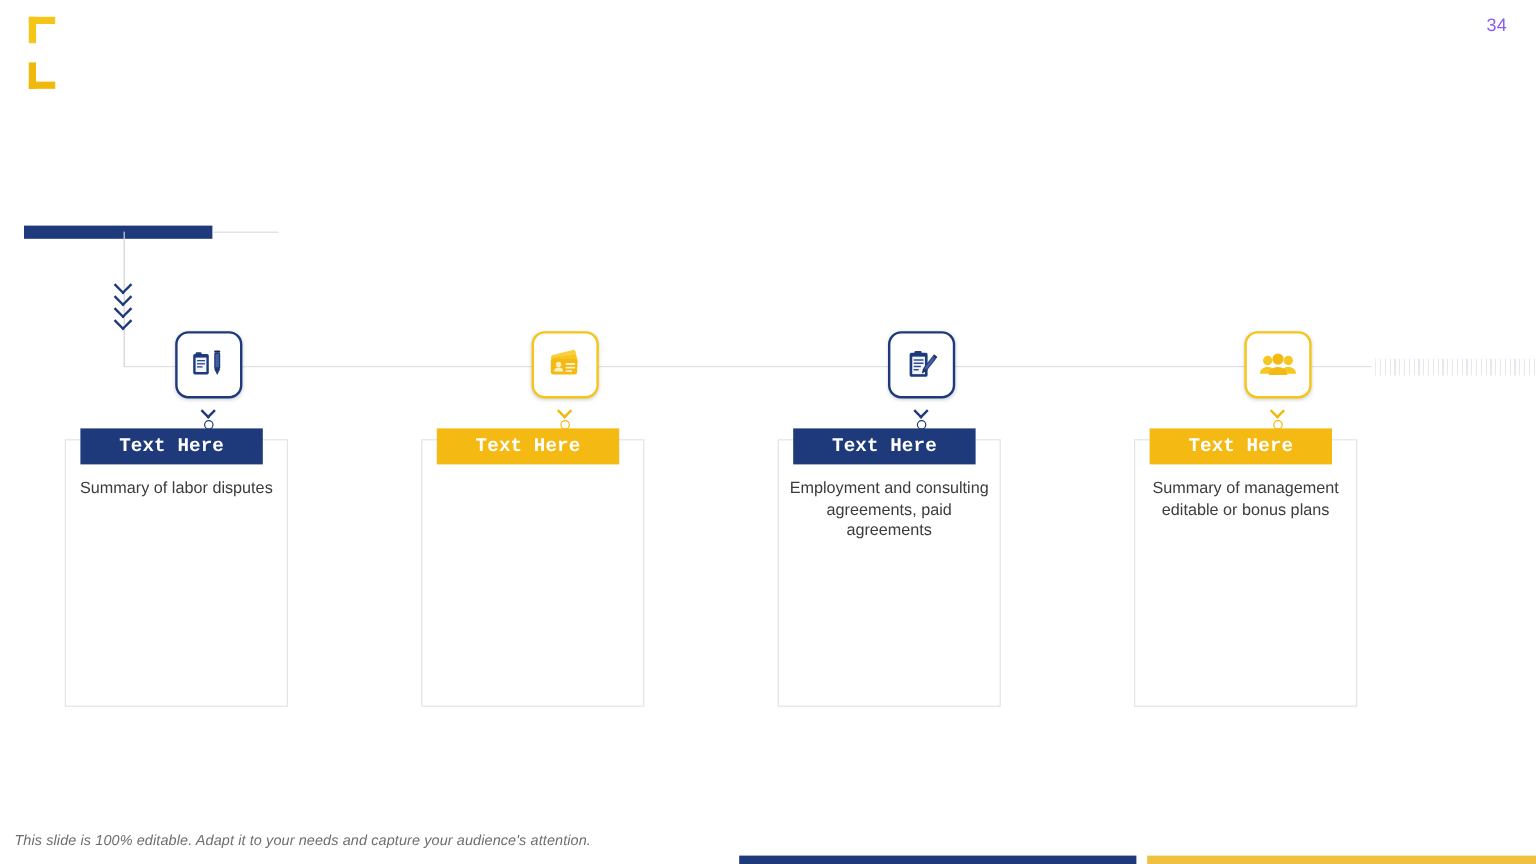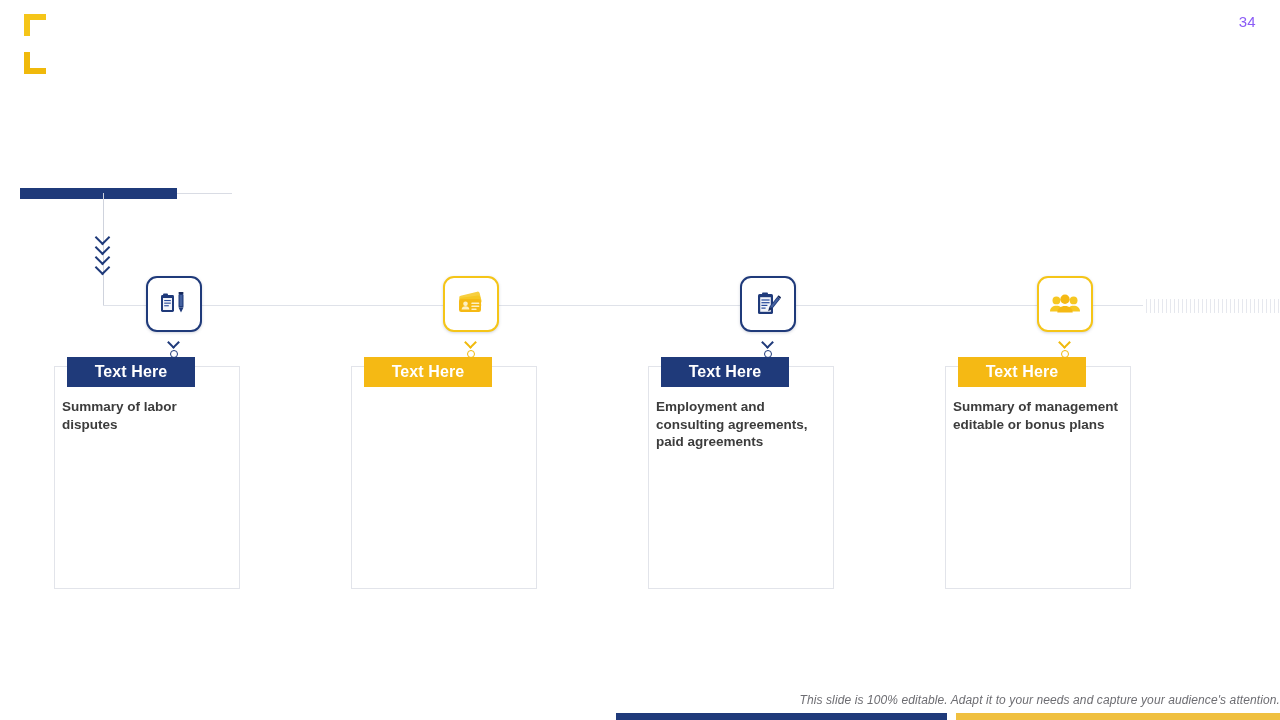--- a/index.html
+++ b/index.html
@@ -199,57 +199,59 @@
     width: 186px;
     height: 223px;
     box-sizing: border-box;
     border: 1px solid #e2e4ea;
     background: #ffffff;
   }
   .title-bar {
     position: absolute;
     top: 357px;
     left: 43px;
-    width: 128px;
+    width: 152px;
     height: 30px;
     background: #1f3a7a;
     color: #ffffff;
     font-size: 16px;
     font-weight: bold;
     letter-spacing: .1px;
     display: flex;
     align-items: center;
     justify-content: center;
+    font-family: Liberation Mono, monospace;
   }
   .col.accent-yellow .title-bar {
     background: #f5b914;
     color: #ffffff;
   }
   .body-text {
     position: absolute;
     top: 398px;
     left: 38px;
     width: 170px;
     font-size: 13.5px;
     line-height: 17.6px;
     color: #3c3c3c;
-    font-weight: bold;
+    text-align: center;
   }
 
   
   .footer-note {
     position: absolute;
     left: 0;
     right: 0;
     top: 693px;
-    text-align: right;
+    text-align: left;
     font-size: 12px;
     font-style: italic;
     color: #6d6d72;
     letter-spacing: .1px;
+    padding-left: 12px;
   }
   .bottom-bar-navy {
     position: absolute;
     left: 616px;
     bottom: 0;
     width: 331px;
     height: 7px;
     background: #1f3a7a;
   }
   .bottom-bar-yellow {

